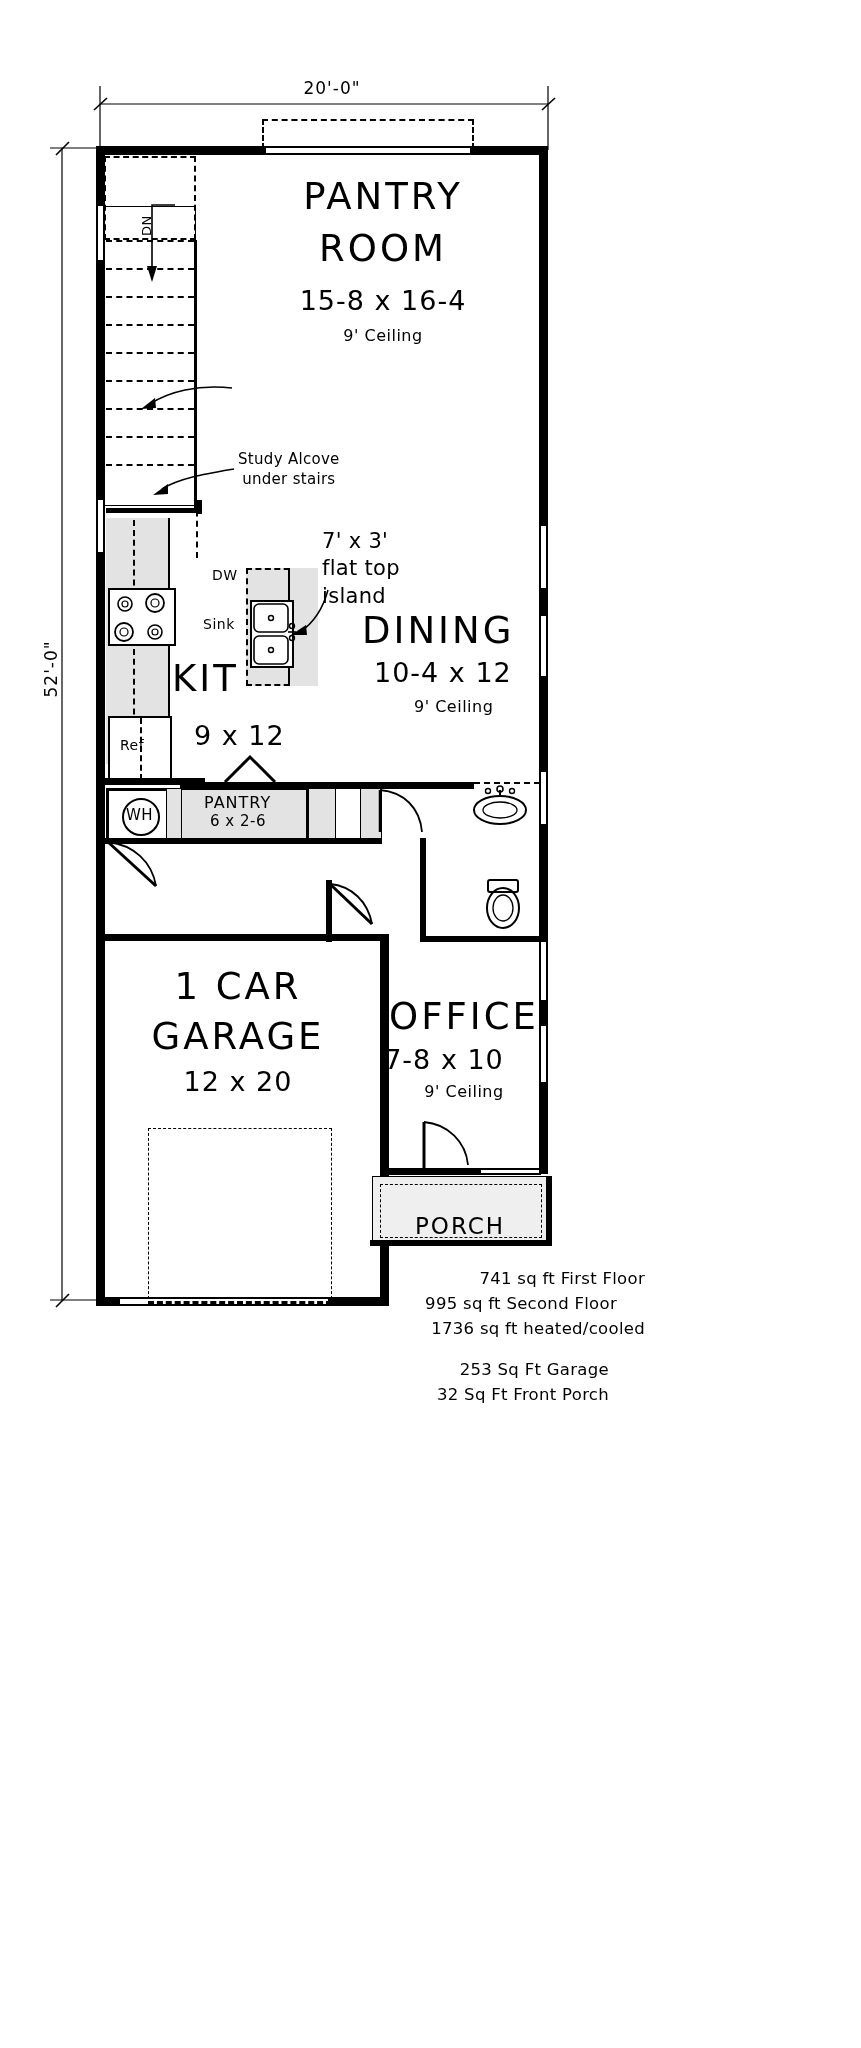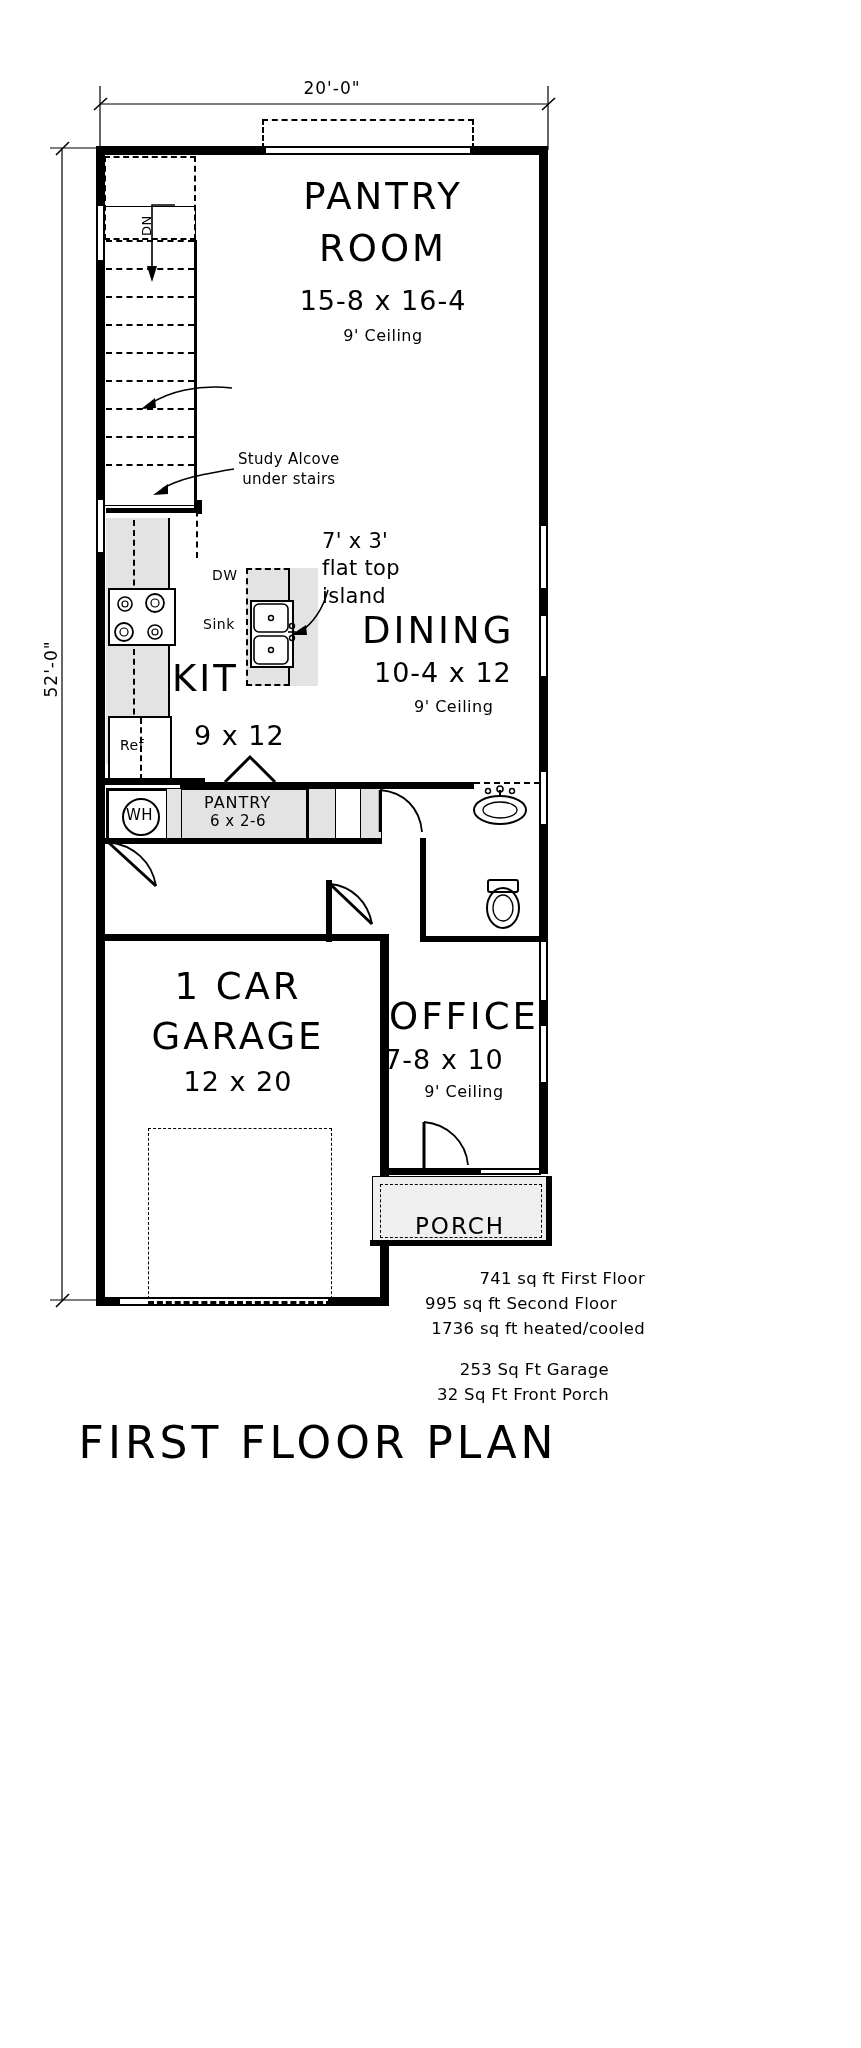--- a/index.html
+++ b/index.html
@@ -263,15 +263,14 @@
   <div class="t mid-lbl ctr" style="left:460px;top:1202px;font-size:23px;letter-spacing:2px;margin-top:12px;">PORCH</div>
   <div class="w" style="left:370px;top:1240px;width:182px;height:6px;"></div>
   <div class="w" style="left:546px;top:1176px;width:6px;height:68px;"></div>
 
   <div class="t sqft" style="left:645px;top:1267px;transform:translateX(-100%);">741 sq ft First Floor</div>
   <div class="t sqft" style="left:617px;top:1292px;transform:translateX(-100%);">995 sq ft Second Floor</div>
   <div class="t sqft" style="left:645px;top:1317px;transform:translateX(-100%);">1736 sq ft heated/cooled</div>
   <div class="t sqft" style="left:609px;top:1358px;transform:translateX(-100%);">253 Sq Ft Garage</div>
   <div class="t sqft" style="left:609px;top:1383px;transform:translateX(-100%);">32 Sq Ft Front Porch</div>
 
-  <div class="t title ctr" style="left:318px;top:1420px;">FIRST FLOOR PLAN</div>
 
 </div>
 
 </body></html>

